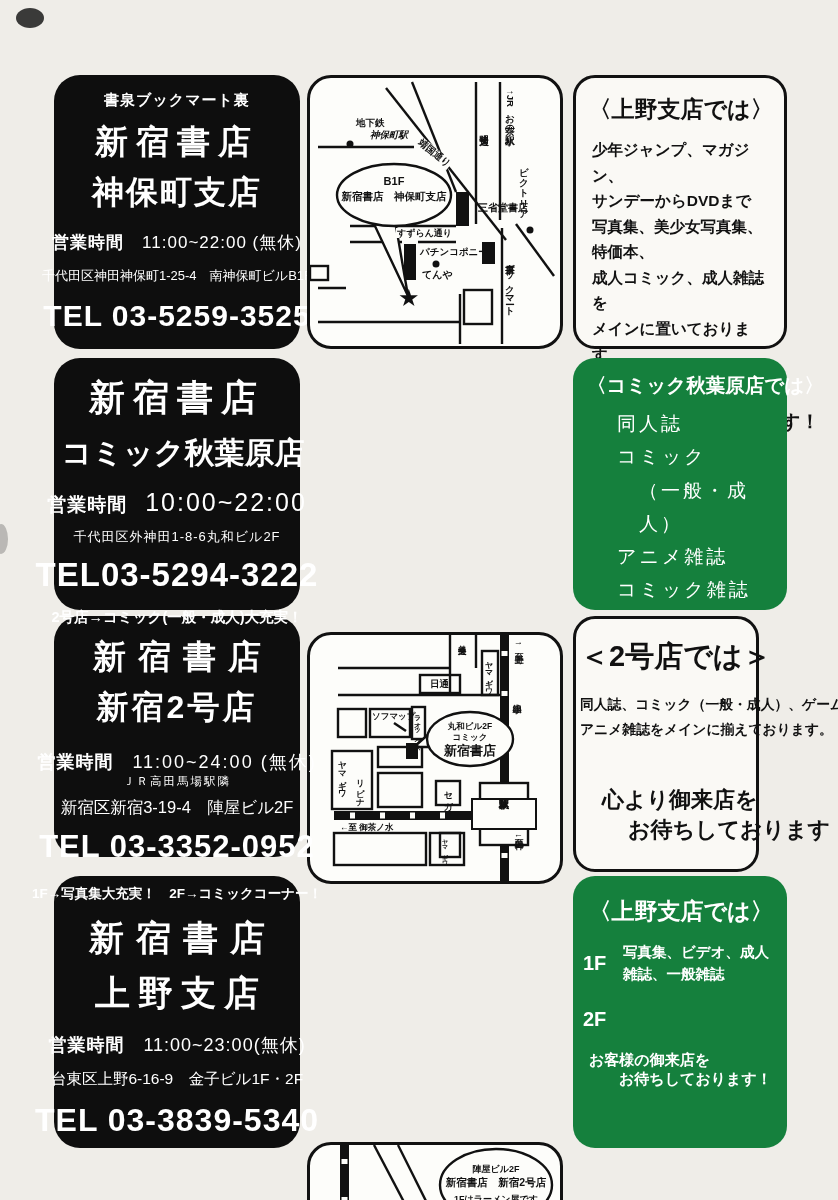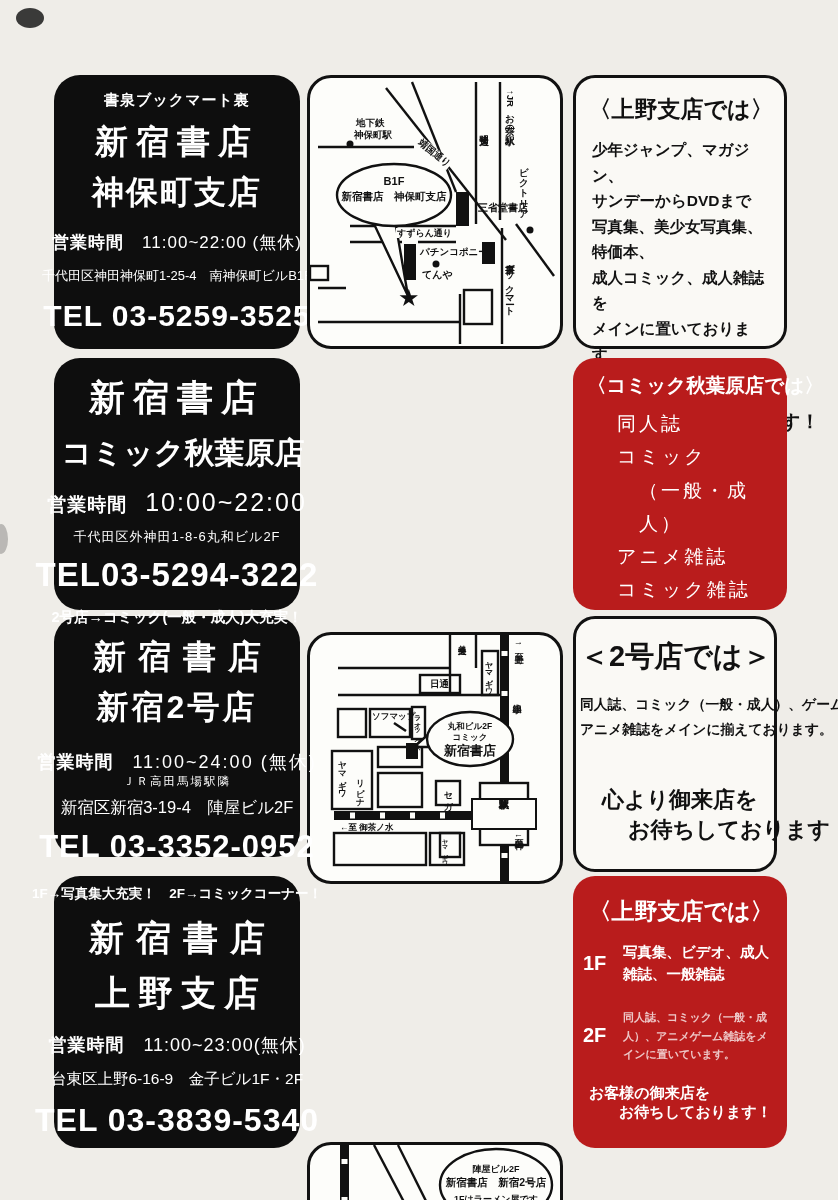--- a/index.html
+++ b/index.html
@@ -20,21 +20,21 @@
   
   .map-box { background:#fdfdfa; border:3px solid #111; border-radius:24px; position:relative; overflow:hidden; }
   .map-box svg { position:absolute; left:0; top:0; width:100%; height:100%; }
   .mlabel { position:absolute; color:#111; font-weight:bold; line-height:1.15; white-space:nowrap; z-index:3; }
   .vtext { writing-mode:vertical-rl; text-orientation:mixed; }
   .wbg { background:#fdfdfa; padding:0 1px; }
   .balloon-text { position:absolute; text-align:center; z-index:4; color:#111; font-weight:bold; white-space:nowrap; }
   .star { position:absolute; font-size:24px; color:#111; z-index:4; line-height:1; }
   
   .promo-light { background:#faf9f5; border:3px solid #111; border-radius:22px; color:#111; }
-  .promo-dark  { background:#b91c1c; border-radius:22px; color:#fff; }
+  .promo-dark  { background:#15803d; border-radius:22px; color:#fff; }
   .promo-header { text-align:center; font-weight:bold; white-space:nowrap; }
   .promo-line { font-weight:bold; }
   .closing1, .closing2 { font-weight:bold; white-space:nowrap; }
   .serif-item { font-family:"Liberation Serif", serif; letter-spacing:3px; }
   .floor-row { display:flex; align-items:center; }
   .floor-label { font-size:20px; font-weight:bold; width:40px; flex:none; }
   .artifact { position:absolute; background:#1a1a1a; border-radius:50%; }
 </style>
 </head>
 <body>
@@ -77,21 +77,21 @@
       <rect x="146" y="114" width="13" height="34"></rect>
       <rect x="94" y="166" width="12" height="36"></rect>
       <rect x="172" y="164" width="13" height="22"></rect>
     </g>
     <g fill="#fdfdfa" stroke="#111" stroke-width="2.4">
       <polygon points="64,146 86,148 98,218"></polygon>
       <ellipse cx="84" cy="117" rx="57" ry="31"></ellipse>
     </g>
   </svg>
   <span class="mlabel" style="left:46px;top:40px;font-size:9.5px;">地下鉄</span>
-  <span class="mlabel" style="left:44px;top:52px;font-size:9.5px;">神保町駅</span>
+  <span class="mlabel" style="left:60px;top:52px;font-size:9.5px;font-style:italic;">神保町駅</span>
   <span class="mlabel wbg" style="left:104px;top:70px;font-size:9.5px;transform:rotate(39deg);">靖国通り</span>
   <span class="mlabel vtext" style="left:168px;top:50px;font-size:9.5px;">明大通り</span>
   <span class="mlabel vtext" style="left:194px;top:12px;font-size:9.5px;">↑JRお茶の水駅</span>
   <span class="mlabel vtext" style="left:208px;top:82px;font-size:9.5px;">ビクトリア</span>
   <span class="mlabel" style="left:168px;top:124px;font-size:10px;">三省堂書店</span>
   <span class="balloon-text" style="left:27px;top:97px;width:114px;font-size:11px;">B1F</span>
   <span class="balloon-text" style="left:27px;top:112px;width:114px;font-size:10.5px;">新宿書店　神保町支店</span>
   <span class="mlabel wbg" style="left:86px;top:150px;font-size:9px;">すずらん通り</span>
   <span class="mlabel" style="left:110px;top:169px;font-size:9.5px;">パチンコポニー</span>
   <span class="mlabel" style="left:112px;top:191px;font-size:10px;">てんや</span>
@@ -258,21 +258,21 @@
   <span class="balloon-text" style="left:130px;top:31px;width:112px;font-size:10.5px;">新宿書店　新宿2号店</span>
   <span class="balloon-text" style="left:132px;top:48px;width:108px;font-size:9px;">1Fはラーメン屋です</span>
   <span class="mlabel vtext" style="left:10px;top:52px;font-size:9px;">プリンスホテル</span>
 
   <span class="mlabel vtext" style="left:139px;top:122px;font-size:8px;">三井住友銀行</span>
 
   <span class="mlabel vtext" style="left:50px;top:220px;font-size:9px;">東口</span>
 
 </div>
 
-<div class="cell promo-light" style="left:573px;top:616px;width:204px;height:256px;padding:18px 4px 0 4px;">
+<div class="cell promo-light" style="left:573px;top:616px;width:186px;height:256px;padding:18px 4px 0 4px;">
   <div class="promo-header" style="font-size:29px;">＜2号店では＞</div>
   <div style="margin-top:16px;">
     <div class="promo-line" style="font-size:13.8px;line-height:1.8;white-space:nowrap;">同人誌、コミック（一般・成人）、ゲーム、</div>
     <div class="promo-line" style="font-size:13.8px;line-height:1.8;white-space:nowrap;">アニメ雑誌をメインに揃えております。</div>
   </div>
   <div style="margin-top:42px;">
     <div class="closing1" style="font-size:22px;padding-left:22px;">心より御来店を</div>
     <div class="closing2" style="font-size:22px;padding-left:48px;">お待ちしております！</div>
   </div>
 </div>
@@ -287,19 +287,18 @@
 </div>
 
 <div class="cell promo-dark" style="left:573px;top:876px;width:214px;height:272px;padding:20px 8px 0 10px;">
   <div class="promo-header" style="font-size:23px;">〈上野支店では〉</div>
   <div class="floor-row" style="margin-top:14px;">
     <div class="floor-label">1F</div>
     <div class="promo-line" style="font-size:14.5px;line-height:1.55;">写真集、ビデオ、成人雑誌、一般雑誌</div>
   </div>
   <div class="floor-row" style="margin-top:22px;">
     <div class="floor-label">2F</div>
-    <div class="promo-line" style="font-size:11px;line-height:1.7;opacity:.75;">同人誌、コミック（一般・成人）、アニメゲーム雑誌をメインに置いています。</div>
   </div>
   <div style="margin-top:20px;">
     <div class="closing1" style="font-size:15px;padding-left:6px;">お客様の御来店を</div>
     <div class="closing2" style="font-size:15px;padding-left:36px;">お待ちしております！</div>
   </div>
 </div>
 
 </body></html>

